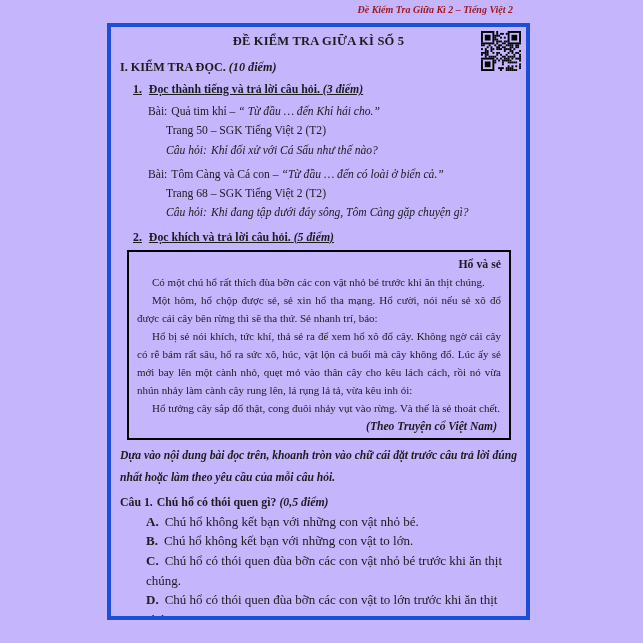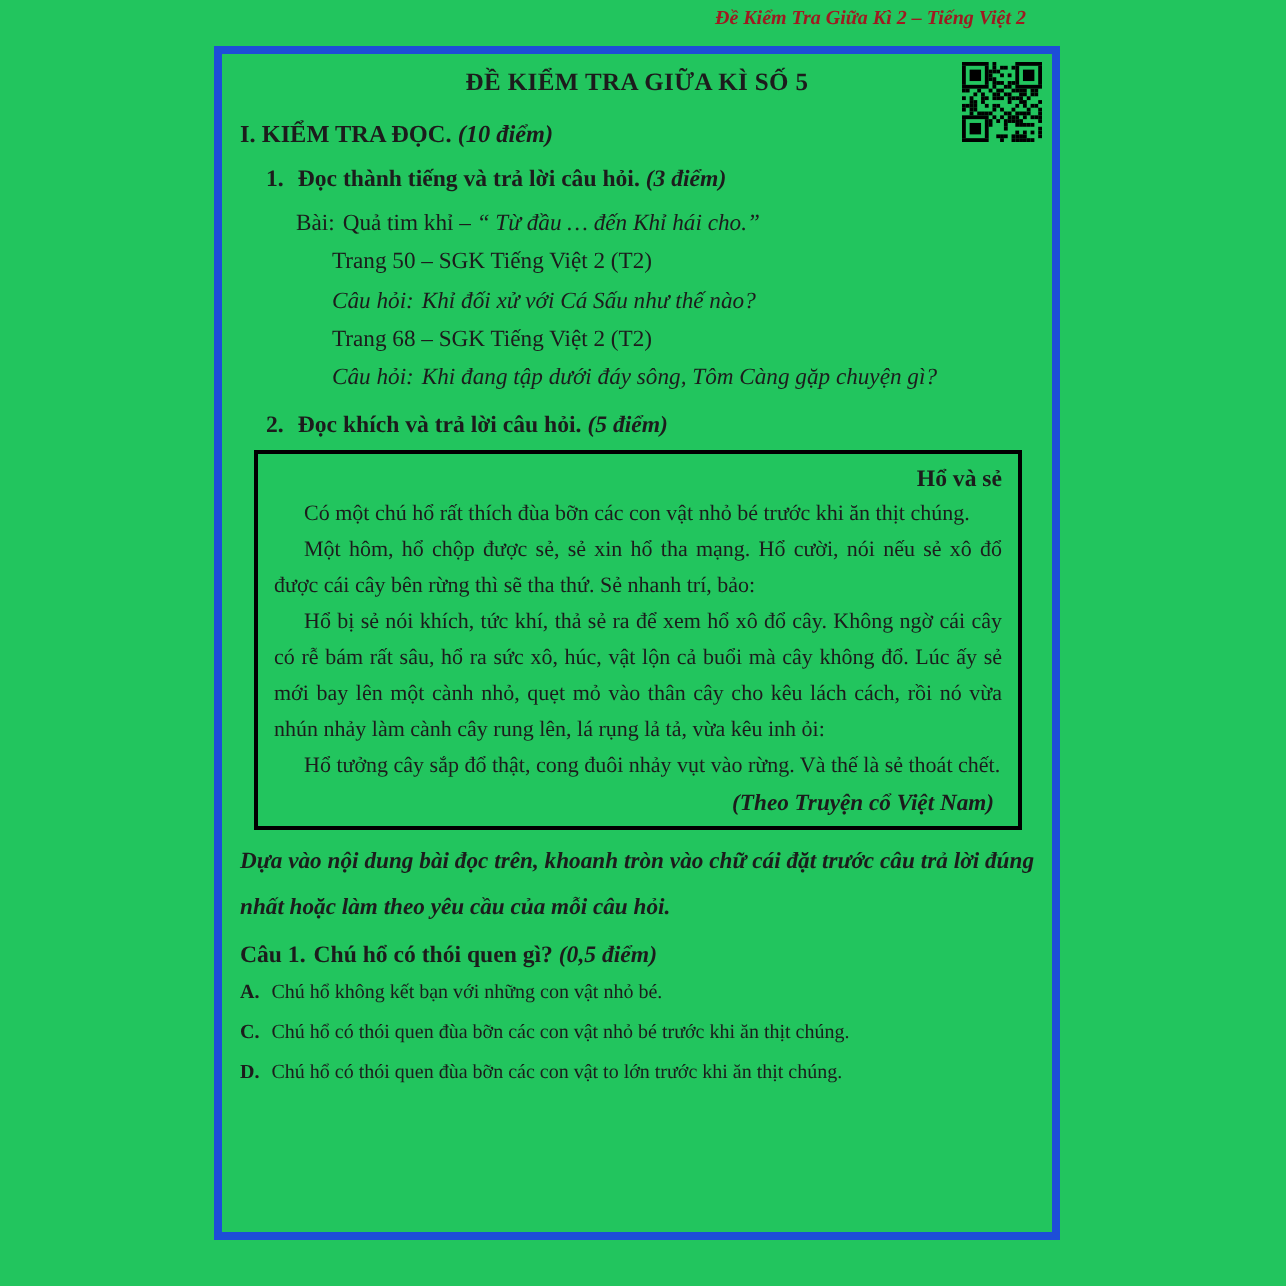--- a/index.html
+++ b/index.html
@@ -1,44 +1,44 @@
 <!DOCTYPE html>
 <html><head>
 <meta charset="utf-8">
 <style>
   html,body{margin:0;padding:0;background:#fff;}
-  .page{position:relative;width:643px;height:643px;background:#22c55e;overflow:hidden;
+  .page{position:relative;width:643px;height:643px;background:#c4b5fd;overflow:hidden;
         font-family:"Liberation Serif",serif;color:#1c1c1c;}
   .watermark{position:absolute;top:4px;right:130px;font-size:10px;font-weight:bold;
              font-style:italic;color:#9e1b21;white-space:nowrap;}
   .sheet{position:absolute;left:107px;top:23px;width:423px;height:597px;
          border:4px solid #1d4ed8;box-sizing:border-box;padding:3px 9px 0 9px;overflow:hidden;}
   .exam-title{text-align:center;font-weight:bold;font-size:12.5px;margin-top:4px;letter-spacing:.2px;}
   .qr{position:absolute;top:4px;right:5px;width:40px;height:40px;}
   .qr svg{display:block;width:40px;height:40px;}
   .b{font-weight:normal;}
   .i{font-style:italic;}
   .bi{font-weight:bold;font-style:italic;}
   .line{font-size:11.6px;line-height:19.3px;}
   .sec-heading{font-size:12.2px;font-weight:bold;margin-top:11px;line-height:15px;}
-  .task{font-size:11.8px;font-weight:bold;margin-left:13px;margin-top:7px;line-height:15px;}
+  .task{font-size:11.8px;font-weight:bold;margin-left:13px;margin-top:7px;line-height:15px;text-decoration:underline;}
   .num{margin-right:7px;}
   .bai{margin-left:28px;margin-top:5px;}
   .src{margin-left:46px;}
   .chq{margin-left:46px;font-style:italic;}
   .lbl{margin-right:4px;}
   .passage-box{margin:5px 6px 0 7px;border:2px solid #000;padding:1px 8px 2px 8px;}
   .passage-title{text-align:right;font-weight:bold;font-size:11.8px;line-height:18px;margin-top:2px;}
   .passage p{margin:0;font-size:11px;line-height:18px;text-align:justify;text-indent:15px;}
   .attribution{text-align:right;font-weight:bold;font-style:italic;font-size:11.6px;
                line-height:19px;margin-right:4px;}
   .instruction{font-style:italic;font-weight:bold;font-size:11.6px;line-height:22.5px;
                margin-top:5px;text-align:justify;}
   .q-heading{font-weight:bold;font-size:11.8px;line-height:19px;margin-top:3px;}
-  .option{font-size:10px;line-height:19.6px;}
+  .option{font-size:13px;line-height:19.6px;margin-left:26px;}
   .option .letter{font-weight:bold;margin-right:6px;}
 </style>
 </head>
 <body>
 
 <div class="page">
 
   <div class="watermark">Đề Kiểm Tra Giữa Kì 2 – Tiếng Việt 2</div>
 
   <div class="sheet">
@@ -215,20 +215,24 @@
 
     <div class="line bai">
       <span class="b lbl">Bài:</span><span>Quả tim khỉ –</span>
       <span class="i">“ Từ đầu … đến Khỉ hái cho.”</span>
     </div>
     <div class="line src">Trang 50  –   SGK Tiếng Việt 2 (T2)</div>
     <div class="line chq">
       <span class="lbl">Câu hỏi:</span><span>Khỉ đối xử với Cá Sấu như thế nào?</span>
     </div>
 
+    <div class="line bai">
+      <span class="b lbl">Bài:</span><span>Tôm Càng và Cá con –</span>
+      <span class="i">“Từ đầu … đến có loài ở biển cả.”</span>
+    </div>
     <div class="line src">Trang 68  –  SGK Tiếng Việt 2 (T2)</div>
     <div class="line chq">
       <span class="lbl">Câu hỏi:</span><span>Khi đang tập dưới đáy sông, Tôm Càng gặp chuyện gì?</span>
     </div>
 
     <div class="task">
       <span class="num">2.</span><span>Đọc khích và trả lời câu hỏi.</span>
       <span class="bi">(5 điểm)</span>
     </div>
 
@@ -246,20 +250,23 @@
     <div class="instruction">Dựa vào nội dung bài đọc trên, khoanh tròn vào chữ cái đặt trước câu trả lời đúng nhất hoặc làm theo yêu cầu của mỗi câu hỏi.</div>
 
     <div class="q-heading">
       <span class="lbl">Câu 1.</span><span>Chú hổ có thói quen gì?</span>
       <span class="bi">(0,5 điểm)</span>
     </div>
     <div class="option">
       <span class="letter">A.</span><span>Chú hổ không kết bạn với những con vật nhỏ bé.</span>
     </div>
     <div class="option">
+      <span class="letter">B.</span><span>Chú hổ không kết bạn với những con vật to lớn.</span>
+    </div>
+    <div class="option">
       <span class="letter">C.</span><span>Chú hổ có thói quen đùa bỡn các con vật nhỏ bé trước khi ăn thịt chúng.</span>
     </div>
     <div class="option">
       <span class="letter">D.</span><span>Chú hổ có thói quen đùa bỡn các con vật to lớn trước khi ăn thịt chúng.</span>
     </div>
 
   </div>
 </div>
 
 </body></html>

